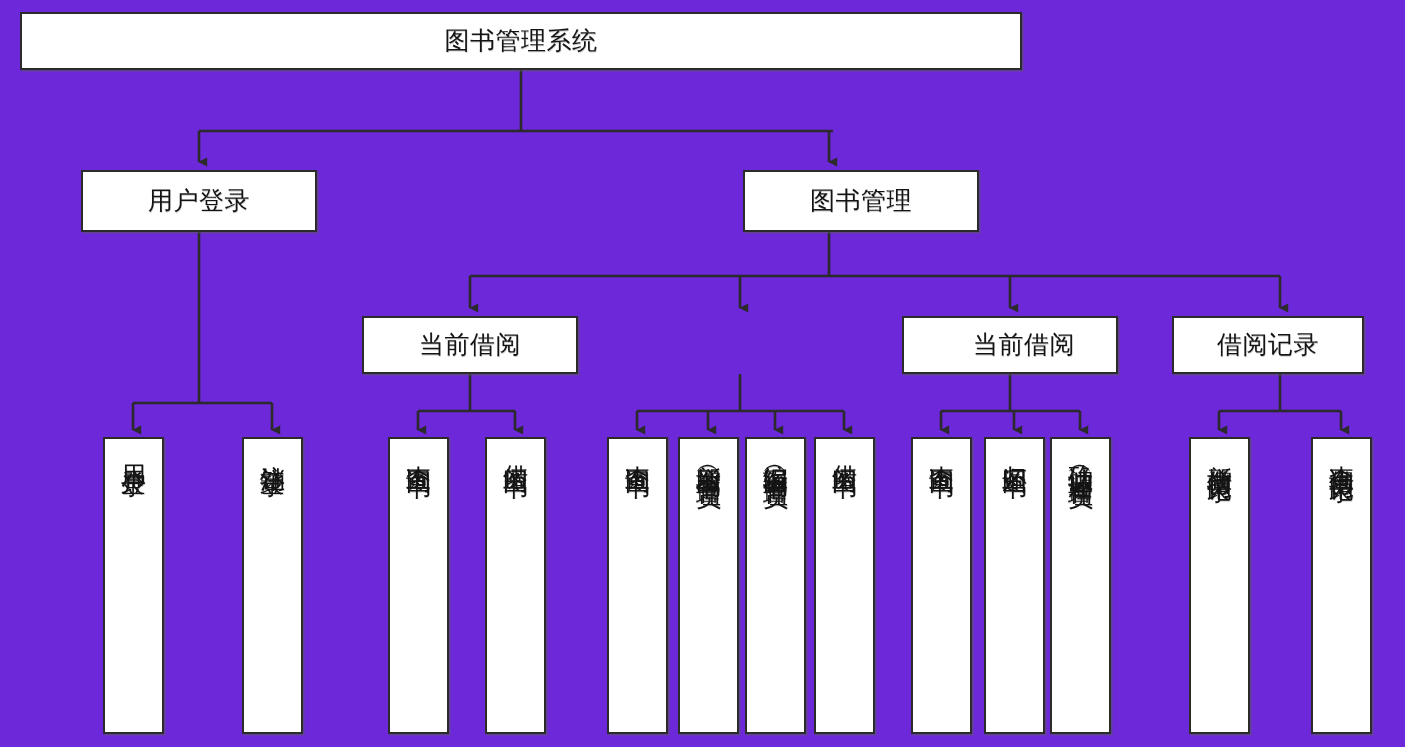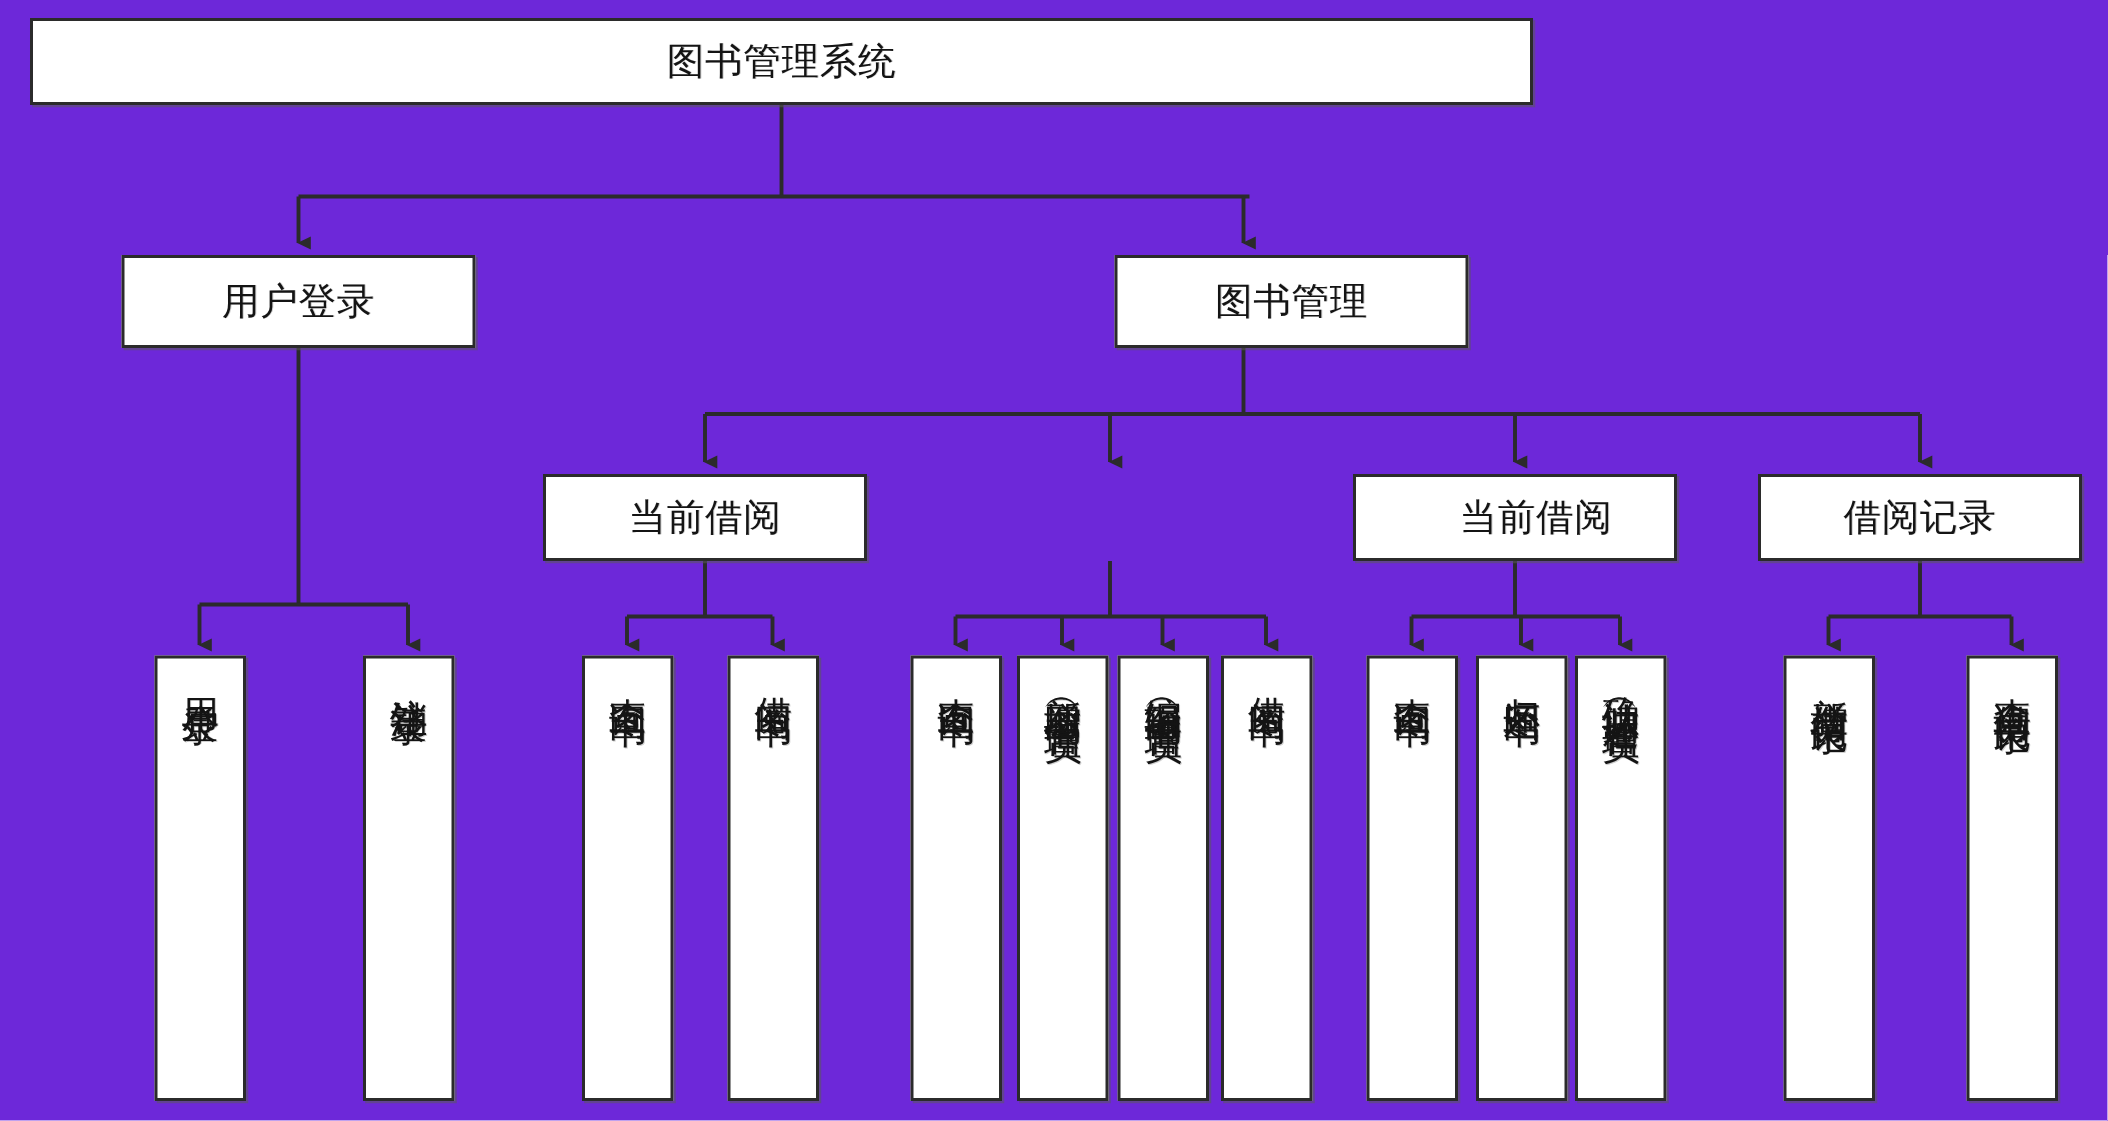--- a/index.html
+++ b/index.html
@@ -143,21 +143,21 @@
   <div class="node h" style="left:711px; top:170px; width:236px; height:62px;margin-left:32px;">
     <span class="label">图书管理</span>
   </div>
 
   <div class="node h" style="left:362px; top:316px; width:216px; height:58px;">
     <span class="label">当前借阅</span>
   </div>
   <div class="node h" style="left:902px; top:316px; width:216px; height:58px;padding-left:28px;">
     <span class="label">当前借阅</span>
   </div>
-  <div class="node h" style="left:1172px; top:316px; width:216px; height:58px;">
+  <div class="node h" style="left:1172px; top:316px; width:192px; height:58px;">
     <span class="label">借阅记录</span>
   </div>
 
   <div class="node v" style="left:103px; top:437px; width:61px; height:297px;">
     <span class="label">用户登录</span>
   </div>
   <div class="node v" style="left:242px; top:437px; width:61px; height:297px;">
     <span class="label">注销登录</span>
   </div>
 

